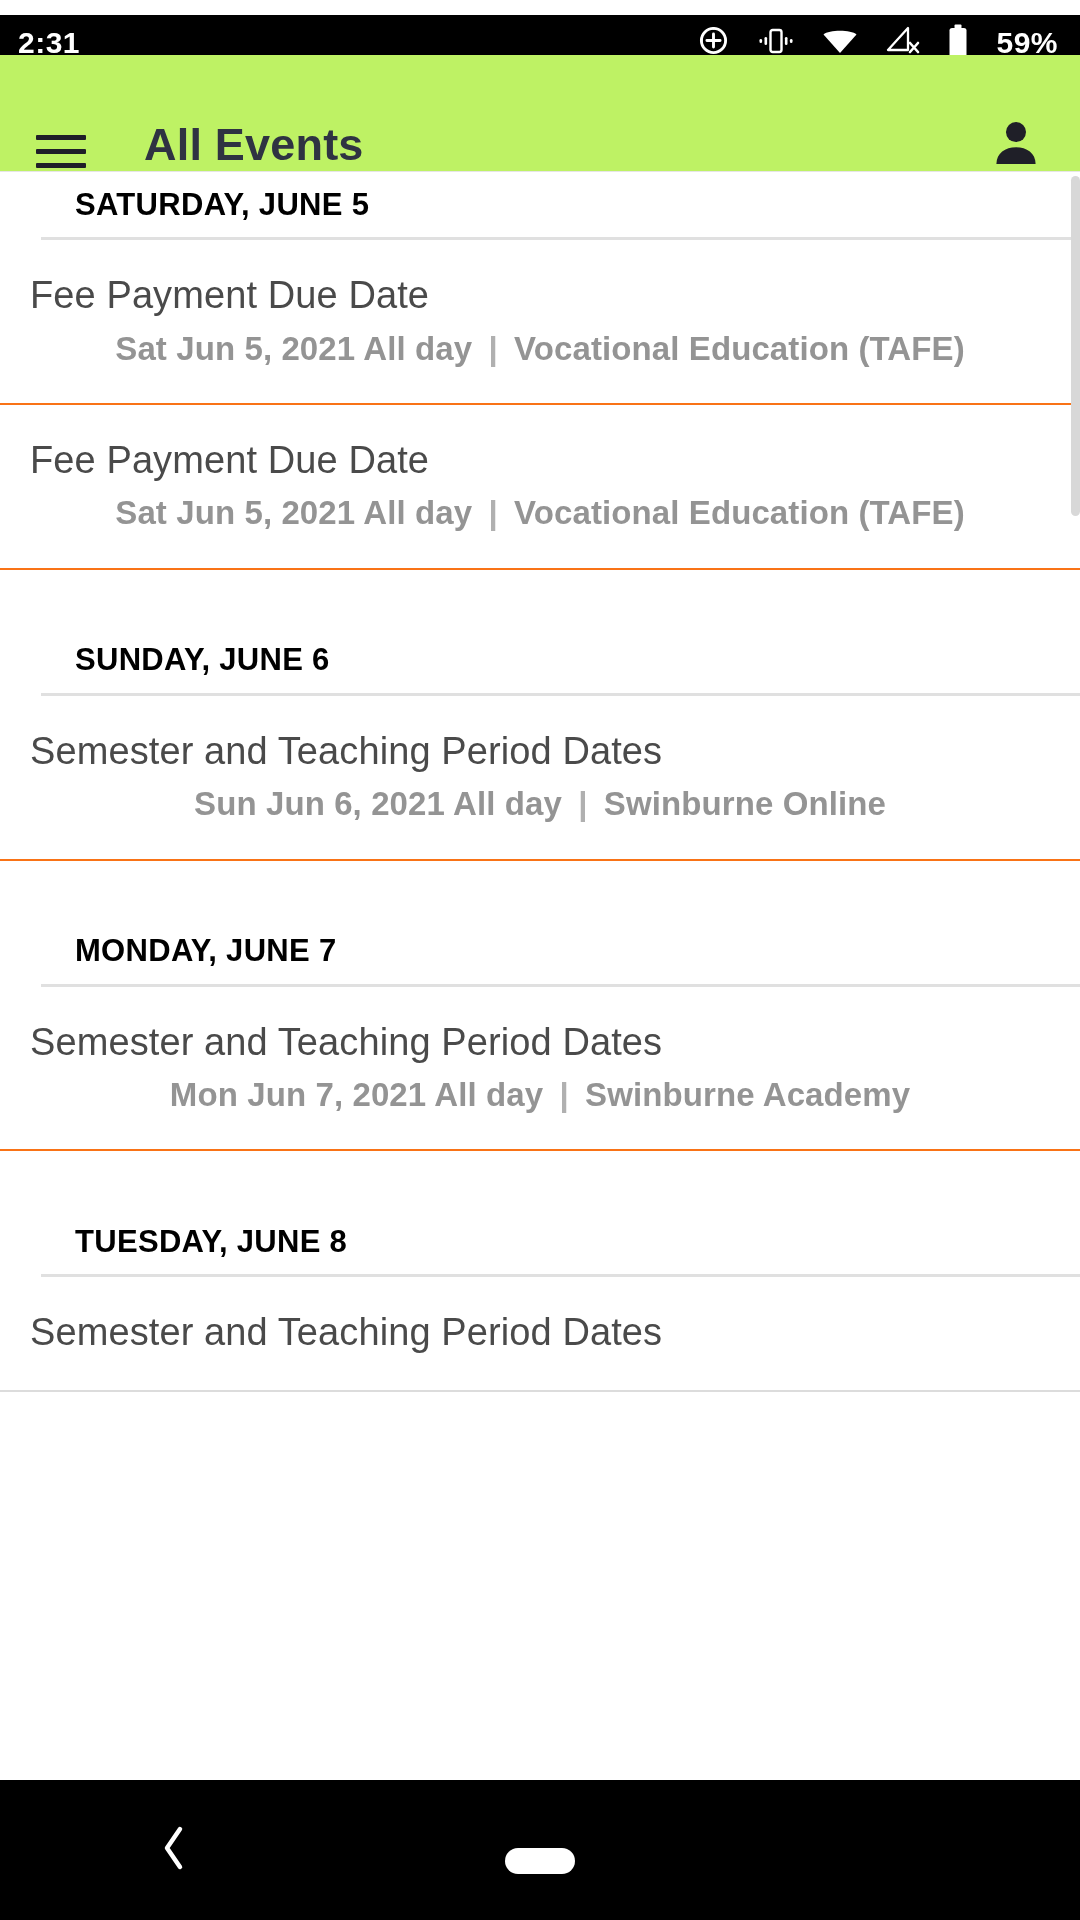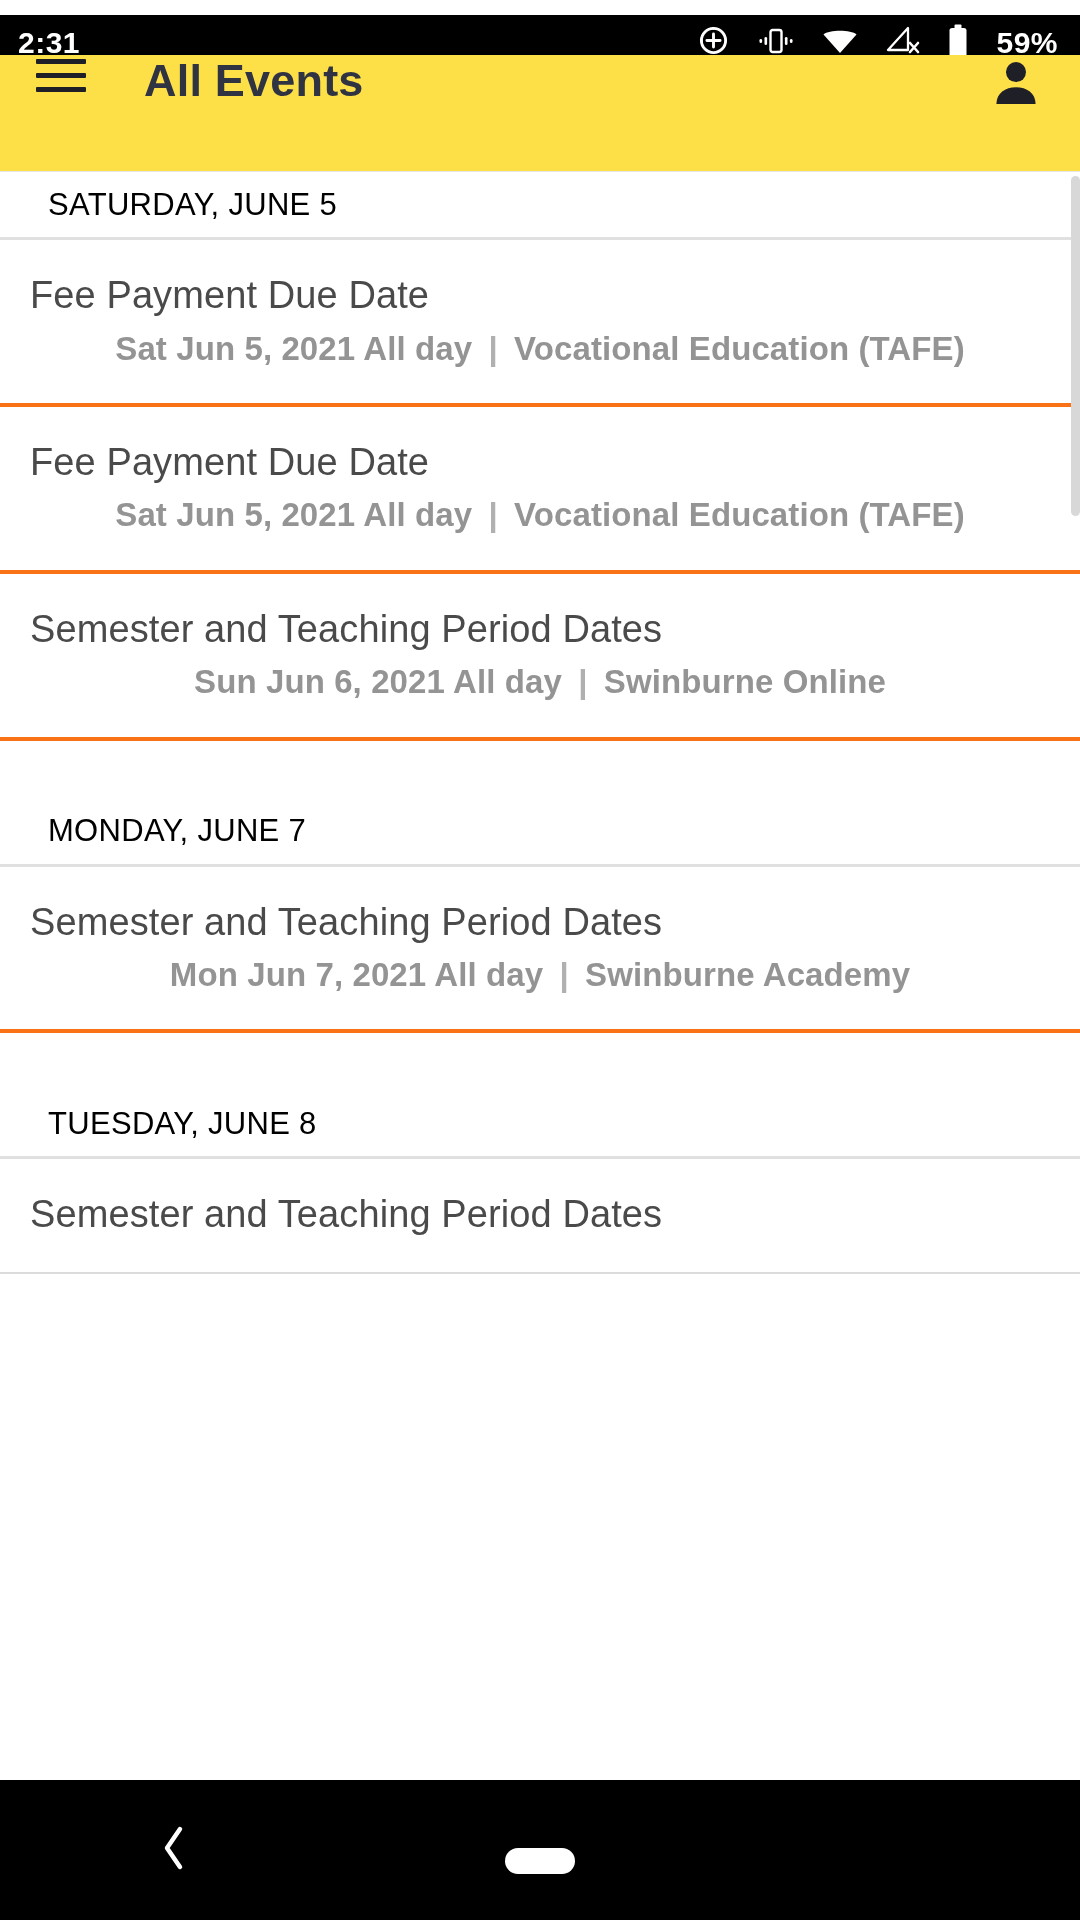--- a/index.html
+++ b/index.html
@@ -20,22 +20,22 @@
     padding:0 22px 0 18px;
   }
   .status-time { font-size:30px; font-weight:700; letter-spacing:0.5px; line-height:1; }
   .status-icons { display:flex; align-items:center; gap:28px; }
   .si { display:block; }
 
   
   .app-bar {
     position:absolute; top:55px; left:0;
     width:1080px; height:117px;
-    background:#fde047;
-    display:flex; align-items:flex-start;
+    background:#bef264;
+    display:flex; align-items:flex-end;
     padding:0 36px 0 36px;
     border-bottom:1px solid #e6e6e6;
   }
   .hamburger { width:50px; height:40px; display:flex; flex-direction:column; justify-content:center; gap:9px; cursor:pointer; }
   .hamburger span { display:block; width:50px; height:5px; background:#1f1f28; border-radius:1px; }
   .app-title {
     margin-left:58px;
     font-size:45px; font-weight:700; color:#2f3342;
     letter-spacing:0.2px; white-space:nowrap;
   }
@@ -43,31 +43,32 @@
 
   
   .list {
     position:absolute; top:172px; left:0;
     width:1080px; height:1608px;
     background:#ffffff; overflow:hidden;
   }
   .date-header {
     height:68px;
     display:flex; align-items:center;
-    padding-left:48px;
+    padding-left:34px;
     background:#ffffff;
     border-bottom:3px solid #e0e0e0;
-    font-size:31px; color:#000; font-weight:400;
+    font-size:31px; color:#000; font-weight:700;
     letter-spacing:0.3px;
+    margin-left:41px;
   }
   .date-header.spaced { margin-top:58px; }
   .event-row {
     padding:34px 30px 36px 30px;
     background:#ffffff;
-    border-bottom:4px solid #f97316;
+    border-bottom:2px solid #f97316;
     cursor:pointer;
   }
   .event-title {
     font-size:38px; color:#4a4a4a; font-weight:400;
     line-height:1.12; letter-spacing:0.1px;
   }
   .event-sub {
     margin-top:14px;
     font-size:33px; color:#949494; font-weight:700;
     line-height:1.1; letter-spacing:0.1px;
@@ -178,20 +179,21 @@
     </div>
     <div class="event-row">
       <div class="event-title">Fee Payment Due Date</div>
       <div class="event-sub">
         <span>Sat Jun 5, 2021 All day</span>
         <span class="sep">|</span>
         <span>Vocational Education (TAFE)</span>
       </div>
     </div>
 
+    <div class="date-header spaced">SUNDAY, JUNE 6</div>
     <div class="event-row">
       <div class="event-title">Semester and Teaching Period Dates</div>
       <div class="event-sub">
         <span>Sun Jun 6, 2021 All day</span>
         <span class="sep">|</span>
         <span>Swinburne Online</span>
       </div>
     </div>
 
     <div class="date-header spaced">MONDAY, JUNE 7</div>

